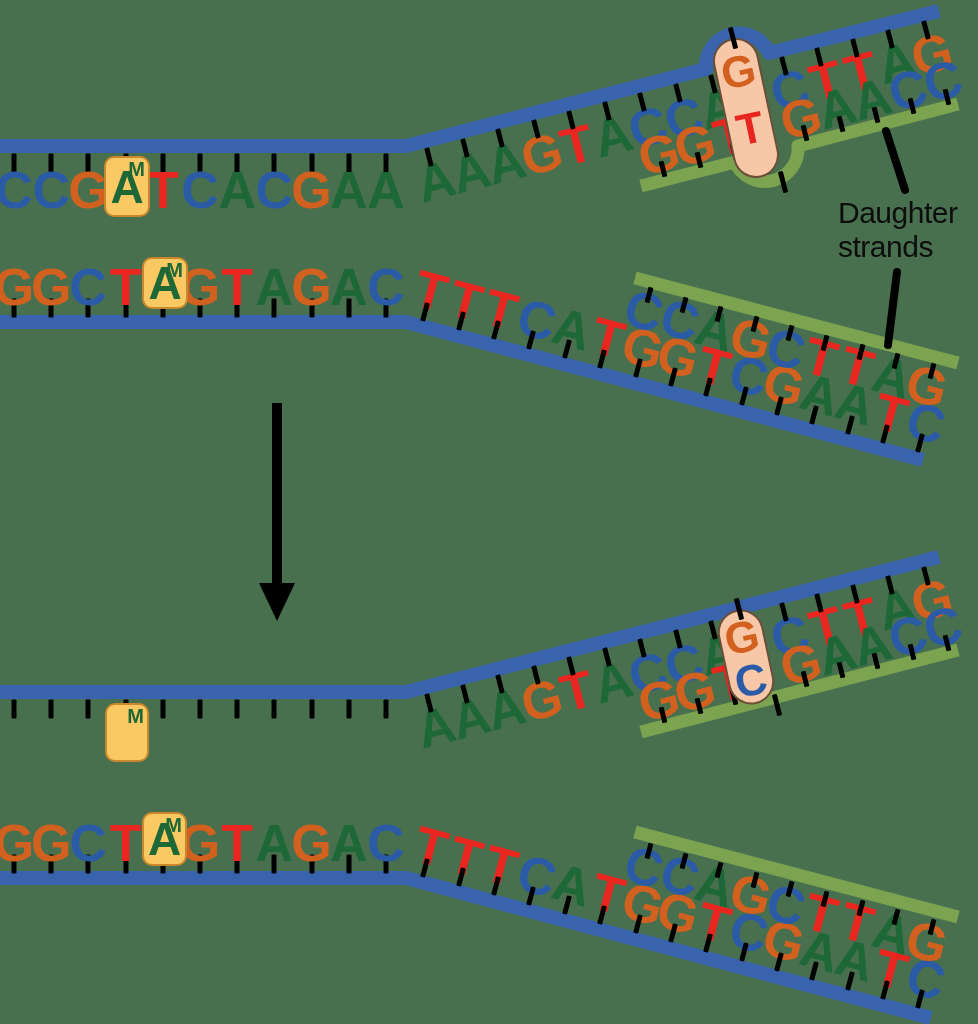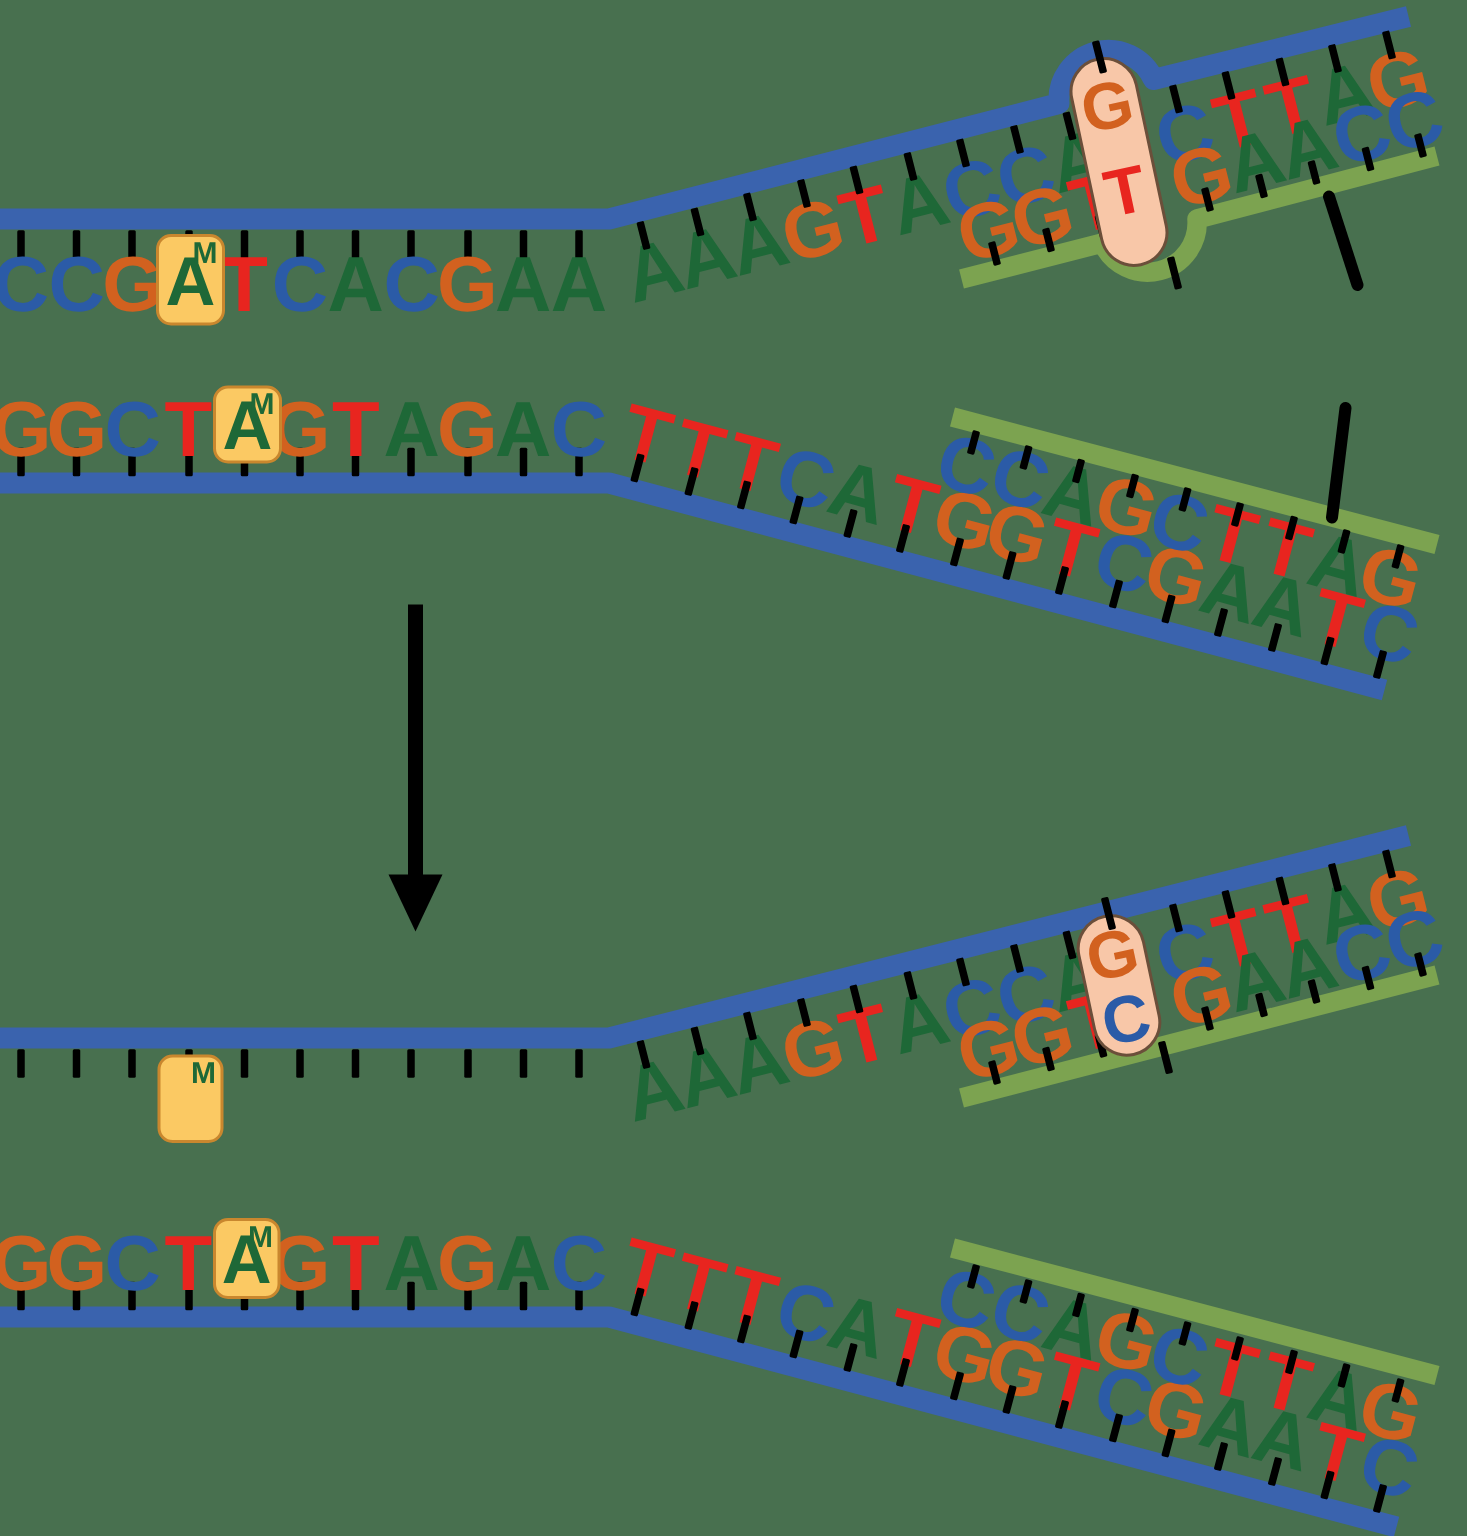--- a/index.html
+++ b/index.html
@@ -57,20 +57,24 @@
 
   <div class="capsule" id="cap-u1" style="left: 723px; top: 37px; width: 46px; height: 142px; transform: rotate(-12deg); padding-top: 10px; box-sizing: border-box; background: rgb(248, 199, 168); border-color: rgb(107, 79, 58);">
     <span class="cap-base" style="margin-bottom: 14px; color: rgb(210, 97, 31);">G</span>
     <span class="cap-base" style="color: rgb(232, 37, 31);">T</span>
   </div>
   <div class="capsule" id="cap-u2" style="left: 723px; top: 609px; width: 46px; height: 96px; transform: rotate(-12deg); padding-top: 4px; box-sizing: border-box; background: rgb(248, 199, 168); border-color: rgb(107, 79, 58);">
     <span class="cap-base" style="margin-bottom: 0px; color: rgb(210, 97, 31);">G</span>
     <span class="cap-base" style="color: rgb(43, 91, 167);">C</span>
   </div>
 
+  <div id="annotation" style="color: rgb(13, 13, 13);">
+    <div>Daughter</div>
+    <div>strands</div>
+  </div>
 
 <div class="tick" style="left: 14px; top: 162.5px; height: 19px; background: rgb(0, 0, 0); transform: translate(-50%, -50%) rotate(0deg);"></div>
     <span class="base" style="left: 14px; top: 190px; color: rgb(43, 91, 167); transform: translate(-50%, -50%) rotate(0deg);">C</span>
     <div class="tick" style="left: 51.2px; top: 162.5px; height: 19px; background: rgb(0, 0, 0); transform: translate(-50%, -50%) rotate(0deg);"></div>
     <span class="base" style="left: 51.2px; top: 190px; color: rgb(43, 91, 167); transform: translate(-50%, -50%) rotate(0deg);">C</span>
     <div class="tick" style="left: 88.4px; top: 162.5px; height: 19px; background: rgb(0, 0, 0); transform: translate(-50%, -50%) rotate(0deg);"></div>
     <span class="base" style="left: 88.4px; top: 190px; color: rgb(210, 97, 31); transform: translate(-50%, -50%) rotate(0deg);">G</span>
     <div class="tick" style="left: 125.6px; top: 162.5px; height: 19px; background: rgb(0, 0, 0); transform: translate(-50%, -50%) rotate(0deg);"></div>
     <div class="tick" style="left: 162.8px; top: 162.5px; height: 19px; background: rgb(0, 0, 0); transform: translate(-50%, -50%) rotate(0deg);"></div>
     <span class="base" style="left: 162.8px; top: 190px; color: rgb(232, 37, 31); transform: translate(-50%, -50%) rotate(0deg);">T</span>

